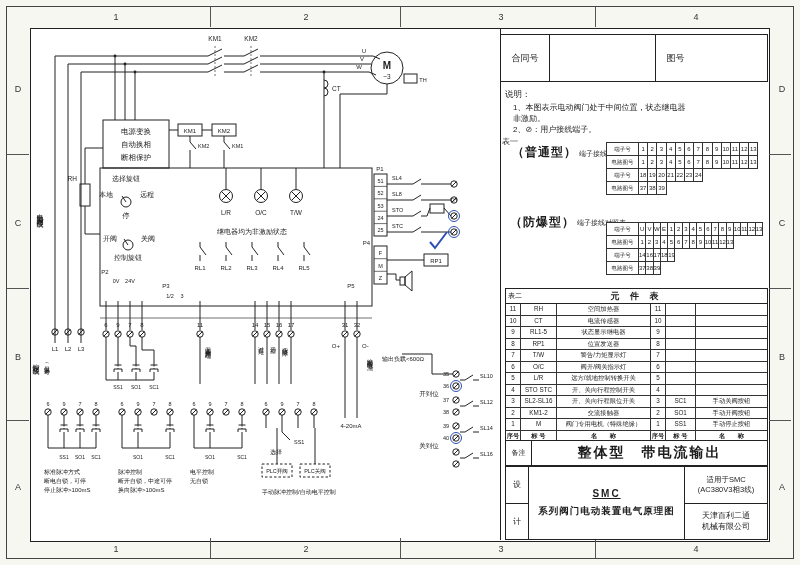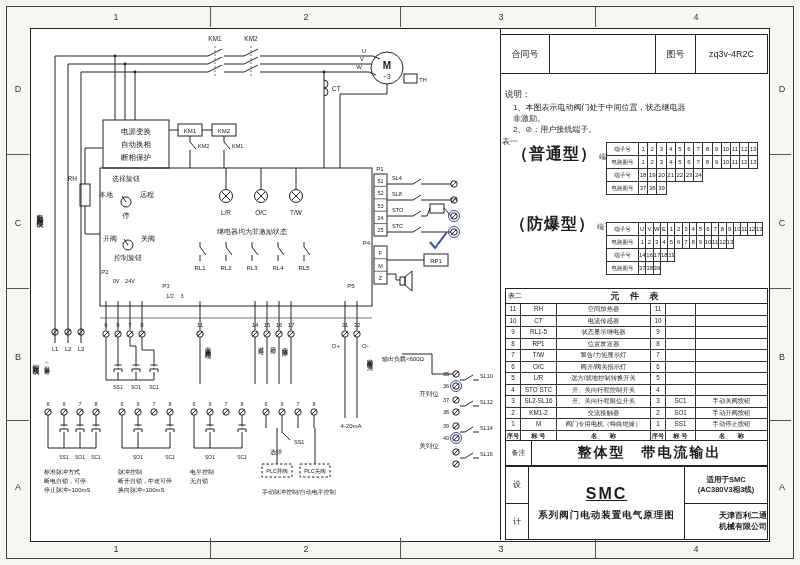--- a/index.html
+++ b/index.html
@@ -15,21 +15,21 @@
   
   .hdr{display:flex;}
   .hcell{border-left:1px solid #222;display:flex;align-items:center;justify-content:center;font-size:9px;box-sizing:border-box;height:100%;}
   .hcell:first-child{border-left:none;}
   
   .notes{font-size:8px;line-height:11px;}
   .notes .nt{font-size:8.5px;margin-bottom:2px;}
   .notes .nl{margin-left:8px;width:178px;}
   
   .tt-titlerow{display:flex;align-items:baseline;}
-  .tt-big{font-size:16px;font-weight:600;letter-spacing:1px;}
+  .tt-big{font-size:12px;font-weight:600;letter-spacing:1px;}
   .tt-small{font-size:7px;margin-left:2px;}
   .ttable{border-top:1px solid #333;border-left:1px solid #333;background:#fff;display:inline-block;}
   .trow{display:flex;height:13px;}
   .tlabel{width:32px;font-size:5.5px;line-height:13px;text-align:center;border-right:1px solid #333;border-bottom:1px solid #333;box-sizing:border-box;white-space:nowrap;overflow:hidden;}
   .tcells{display:flex;}
   .tc{font-size:6px;line-height:13px;text-align:center;border-right:1px solid #333;border-bottom:1px solid #333;box-sizing:border-box;overflow:hidden;}
   .t-n .tc{width:9.2px;}
   .t-e .tc{width:7.3px;}
   .tbl-label{font-size:8px;}
   
@@ -49,25 +49,25 @@
   
   .remark{display:flex;}
   .rm-l{width:26px;border-right:1px solid #222;display:flex;align-items:center;justify-content:center;font-size:7px;box-sizing:border-box;}
   .rm-t{flex:1;display:flex;align-items:center;justify-content:center;font-size:14px;font-weight:700;letter-spacing:2px;}
   
   .tb{display:flex;}
   .tb-side{width:23px;border-right:1px solid #222;display:flex;flex-direction:column;box-sizing:border-box;}
   .tb-side div{flex:1;display:flex;align-items:center;justify-content:center;font-size:8px;border-bottom:1px solid #222;box-sizing:border-box;}
   .tb-side div:last-child{border-bottom:none;}
   .tb-main{flex:1;border-right:1px solid #222;display:flex;flex-direction:column;align-items:center;justify-content:center;box-sizing:border-box;}
-  .tb-brand{font-size:16px;font-weight:700;letter-spacing:2px;text-decoration:underline;}
+  .tb-brand{font-size:10px;font-weight:700;letter-spacing:2px;text-decoration:underline;}
   .tb-title{font-size:9.5px;font-weight:600;margin-top:6px;letter-spacing:1px;}
   .tb-right{width:82px;display:flex;flex-direction:column;box-sizing:border-box;}
-  .tb-right .tr-top{flex:1;border-bottom:1px solid #222;display:flex;flex-direction:column;align-items:center;justify-content:center;font-size:7.5px;font-weight:700;box-sizing:border-box;}
-  .tb-right .tr-bot{flex:1;display:flex;flex-direction:column;align-items:flex-end;justify-content:center;font-size:8px;font-weight:700;}
+  .tb-right .tr-top{flex:1;border-bottom:1px solid #222;display:flex;flex-direction:column;align-items:center;justify-content:center;font-size:7.5px;font-weight:400;box-sizing:border-box;}
+  .tb-right .tr-bot{flex:1;display:flex;flex-direction:column;align-items:center;justify-content:center;font-size:8px;font-weight:400;}
   
   svg{overflow:visible;}
   svg text{fill:#1c1c1c;}
   .vtext{writing-mode:vertical-rl;text-orientation:upright;letter-spacing:1px;}
   .ink{stroke:#222;fill:none;stroke-width:1;}
   .thin{stroke:#333;fill:none;stroke-width:0.7;}
   .blue{stroke:#2e4fb4;fill:none;}
 </style>
 </head>
 <body>
@@ -544,25 +544,24 @@
       <text x="450" y="428" font-size="5.5">SL16</text>
       <text x="399" y="368" font-size="6.5" text-anchor="middle">开到位</text>
       <text x="399" y="420" font-size="6.5" text-anchor="middle">关到位</text>
       <circle class="blue" cx="426" cy="358" r="5.5"></circle>
       <circle class="blue" cx="426" cy="410" r="5.5"></circle>
     </g>
 
     <path d="M400,214 l5,6 l12,-16" class="blue" stroke-width="2"></path>
   </svg>
 
-  <div class="abs box hdr" style="left:500px;top:34px;width:268px;height:40px;">
+  <div class="abs box hdr" style="left:500px;top:34px;width:268px;height:48px;">
     <div class="hcell" style="width:48px;">合同号</div>
     <div class="hcell" style="width:106px;"></div>
     <div class="hcell" style="width:40px;">图号</div>
-    <div class="hcell" style="flex:1;">zq3v-4R2C</div>
   </div>
 
   <div class="abs notes" style="left:505px;top:89px;width:258px;">
     <div class="nt">说明：</div>
     <div class="nl">1、本图表示电动阀门处于中间位置，状态继电器非激励。</div>
     <div class="nl">2、⊘：用户接线端子。</div>
   </div>
 
   <div class="abs tbl-label" style="left:502px;top:136px;">表一</div>
   <div class="abs tt-titlerow" style="left:512px;top:144px;">
@@ -621,21 +620,21 @@
     <div class="trow">
       <span class="tlabel">电路图号</span>
       <span class="tcells">
           <span class="tc">37</span>
           <span class="tc">38</span>
           <span class="tc">39</span>
         </span>
     </div>
   </div>
 
-  <div class="abs tt-titlerow" style="left:510px;top:214px;">
+  <div class="abs tt-titlerow" style="left:510px;top:214px;align-items:center;">
     <span class="tt-big">（防爆型）</span>
     <span class="tt-small">端子接线对照表</span>
   </div>
   <div class="abs ttable t-e" style="left:606px;top:222px;">
     <div class="trow">
       <span class="tlabel">端子号</span>
       <span class="tcells">
           <span class="tc">U</span>
           <span class="tc">V</span>
           <span class="tc">W</span>

